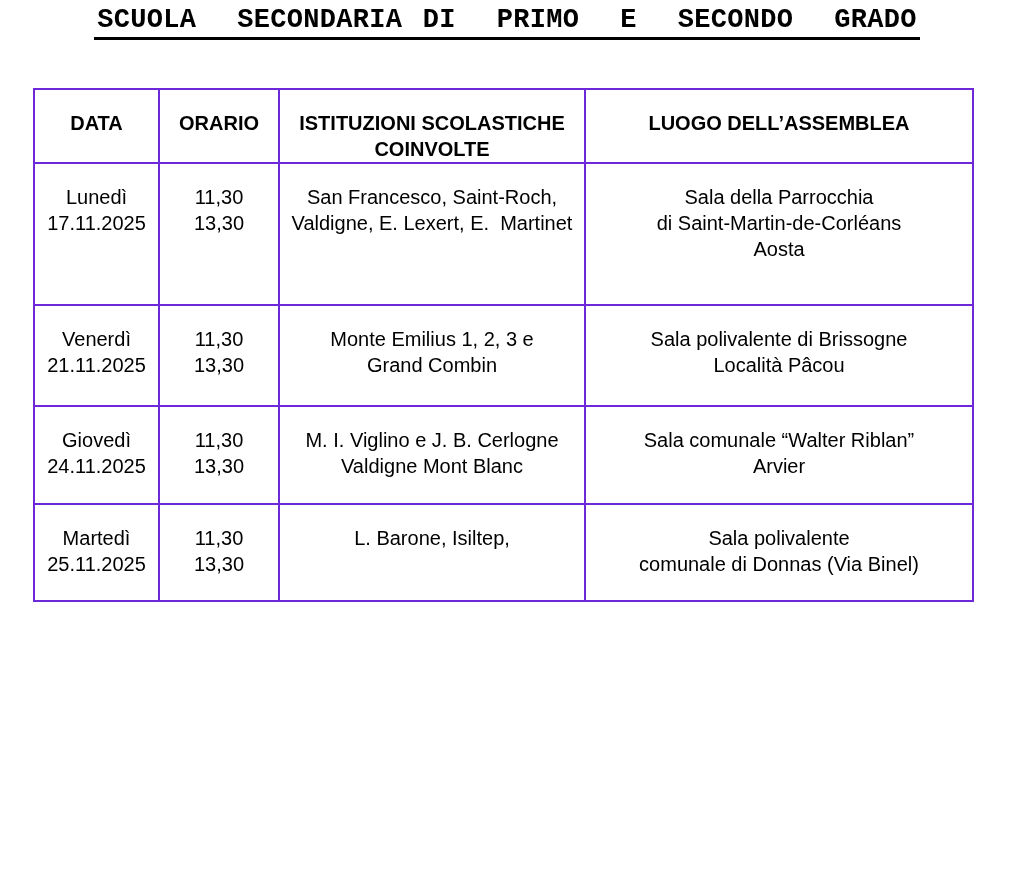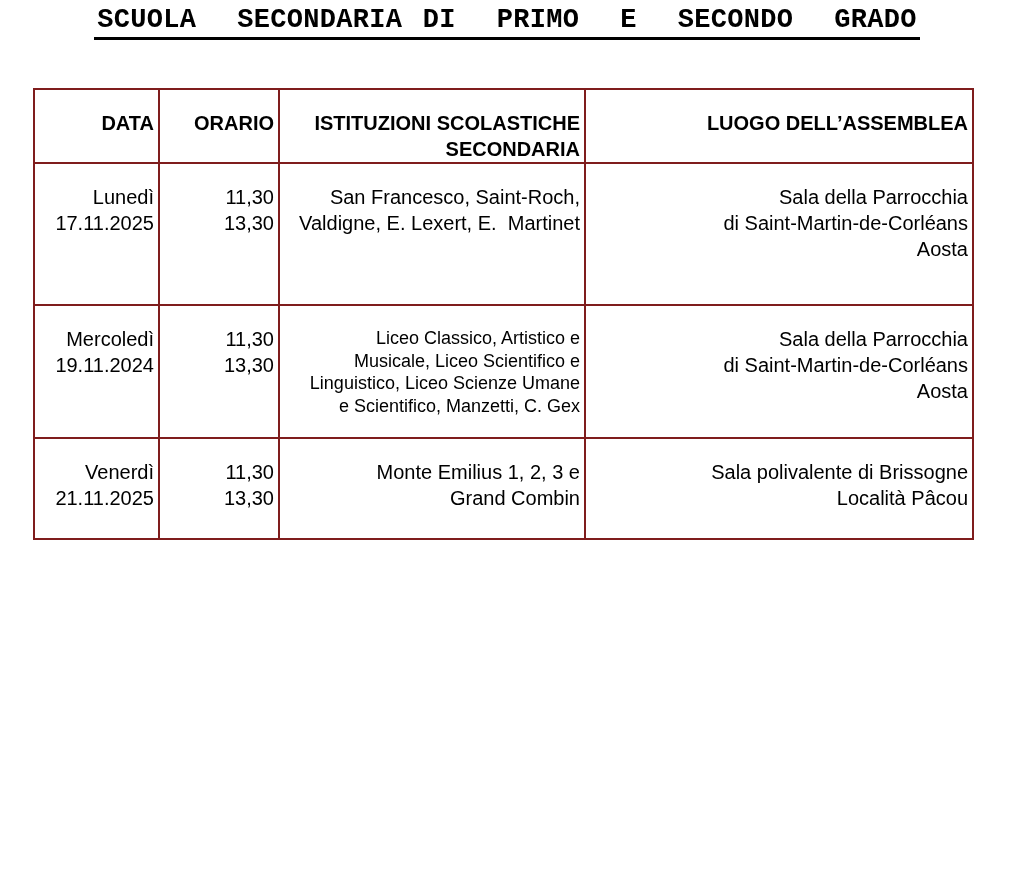--- a/index.html
+++ b/index.html
@@ -37,23 +37,23 @@
   }
   table.schedule {
     position: absolute;
     left: 33px;
     top: 88px;
     border-collapse: collapse;
     table-layout: fixed;
     width: 939px;
   }
   .schedule th, .schedule td {
-    border: 2px solid #7f1d1d;
+    border: 2px solid #6d28d9;
     vertical-align: top;
-    text-align: right;
+    text-align: center;
     padding: 20px 4px 0 4px;
     font-size: 20px;
     line-height: 26px;
     white-space: pre-wrap;
     overflow: hidden;
   }
   .schedule th {
     font-weight: bold;
   }
   .schedule td.orario {
@@ -79,53 +79,59 @@
       <col style="width:125px">
       <col style="width:120px">
       <col style="width:306px">
       <col style="width:388px">
     </colgroup>
     <tbody>
         <tr style="height:74px">
       <th>DATA</th>
       <th>ORARIO</th>
       <th>ISTITUZIONI SCOLASTICHE
-SECONDARIA</th>
+COINVOLTE</th>
       <th>LUOGO DELL’ASSEMBLEA</th>
     </tr>
     <tr style="height:142px">
       <td>Lunedì
 17.11.2025</td>
       <td class="orario">11,30
 13,30</td>
       <td>San Francesco, Saint-Roch,
 Valdigne, E. Lexert, E.  Martinet</td>
-      <td>Sala della Parrocchia
-di Saint-Martin-de-Corléans
-Aosta</td>
-    </tr>
-    <tr style="height:133px">
-      <td>Mercoledì
-19.11.2024</td>
-      <td class="orario">11,30
-13,30</td>
-      <td class="small-text">Liceo Classico, Artistico e
-Musicale, Liceo Scientifico e
-Linguistico, Liceo Scienze Umane
-e Scientifico, Manzetti, C. Gex</td>
       <td>Sala della Parrocchia
 di Saint-Martin-de-Corléans
 Aosta</td>
     </tr>
     <tr style="height:101px">
       <td>Venerdì
 21.11.2025</td>
       <td class="orario">11,30
 13,30</td>
       <td>Monte Emilius 1, 2, 3 e
 Grand Combin</td>
       <td>Sala polivalente di Brissogne
 Località Pâcou</td>
     </tr>
+    <tr style="height:98px">
+      <td>Giovedì
+24.11.2025</td>
+      <td class="orario">11,30
+13,30</td>
+      <td>M. I. Viglino e J. B. Cerlogne
+Valdigne Mont Blanc</td>
+      <td>Sala comunale “Walter Riblan”
+Arvier</td>
+    </tr>
+    <tr style="height:97px">
+      <td>Martedì
+25.11.2025</td>
+      <td class="orario">11,30
+13,30</td>
+      <td>L. Barone, Isiltep,</td>
+      <td>Sala polivalente
+comunale di Donnas (Via Binel)</td>
+    </tr>
   </tbody>
     </table>
 
 </div>
 
 </body></html>

